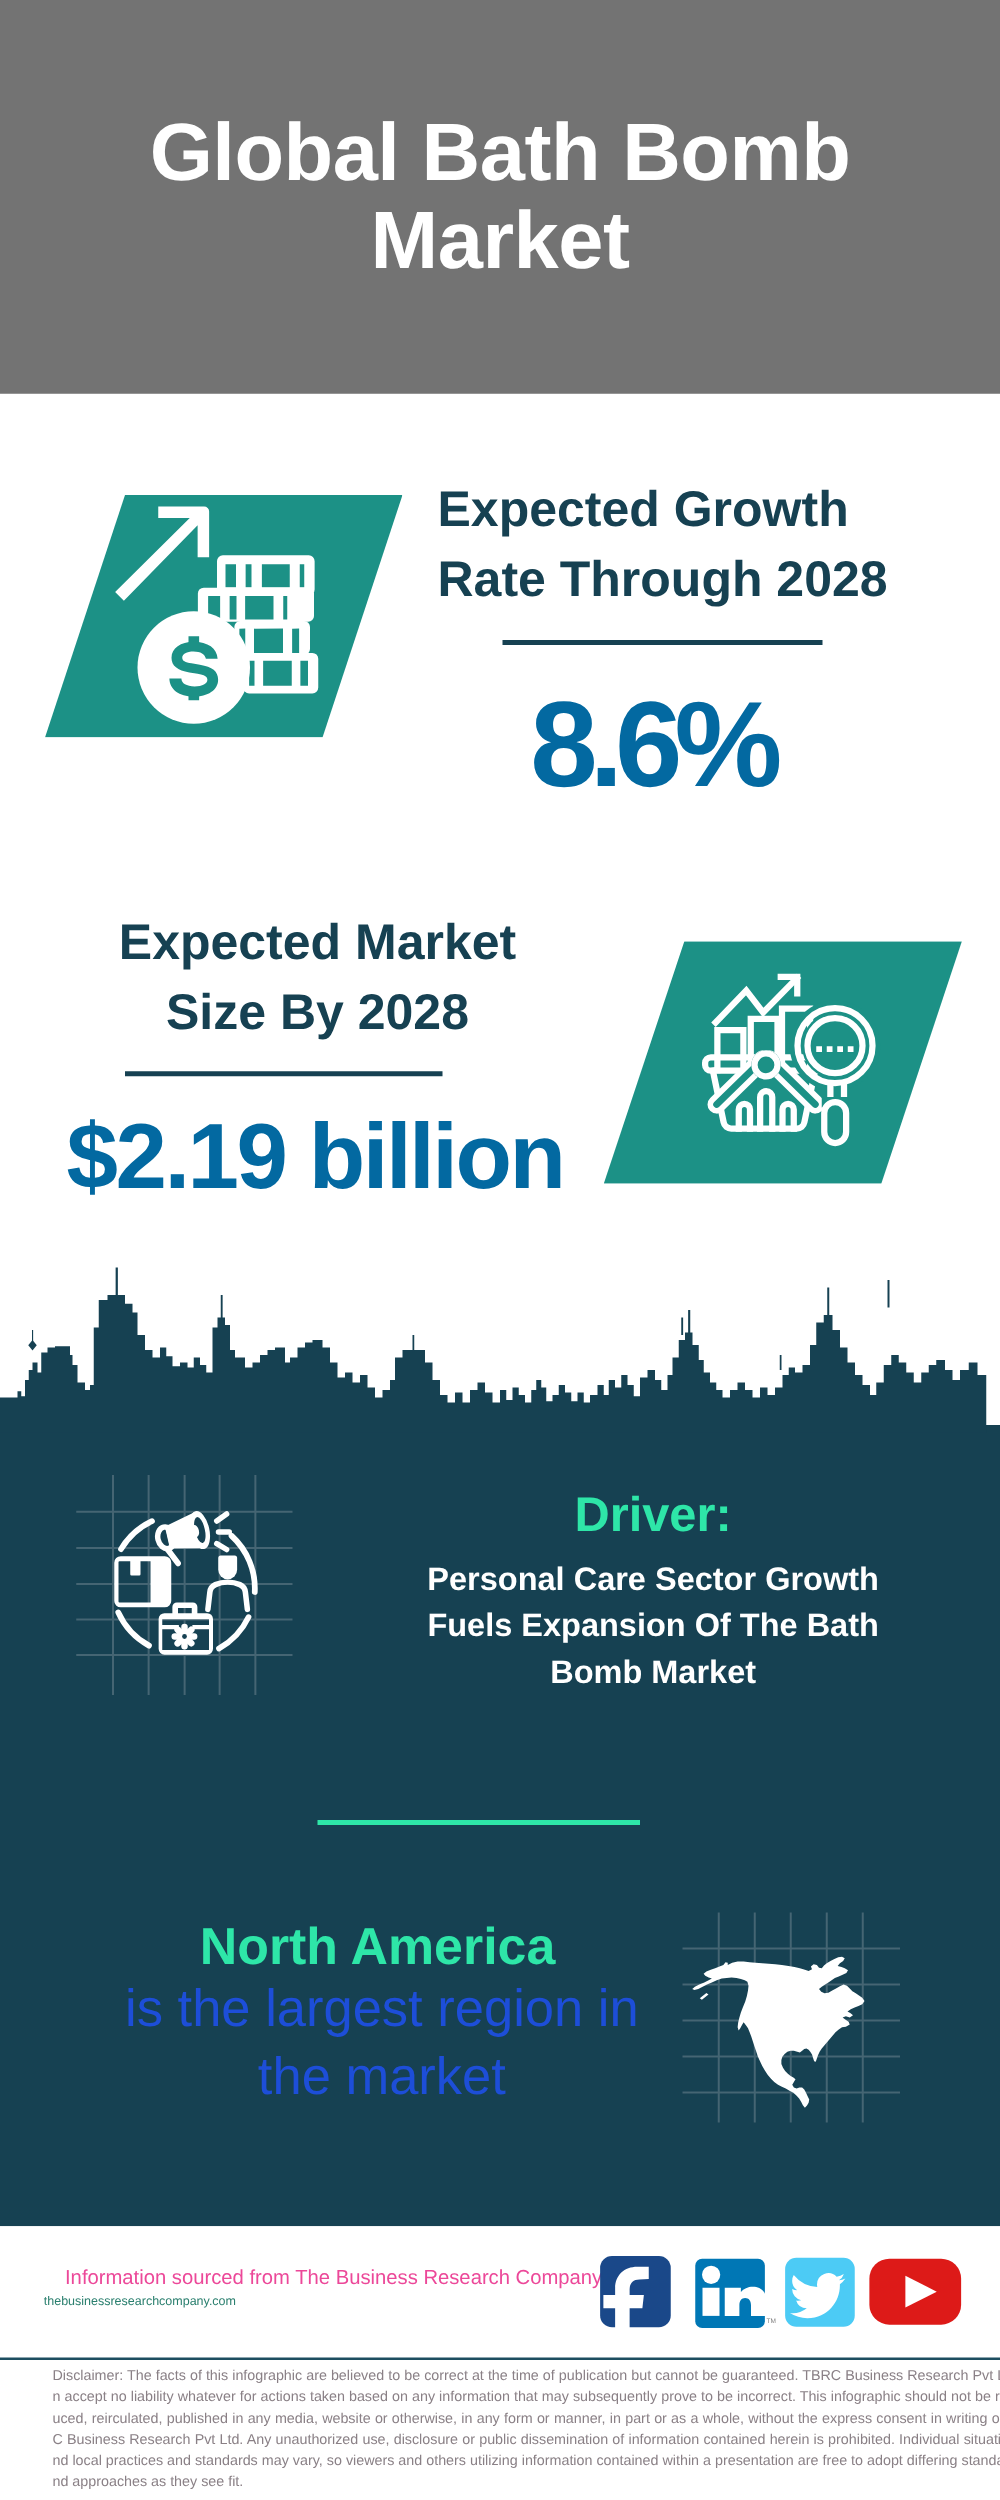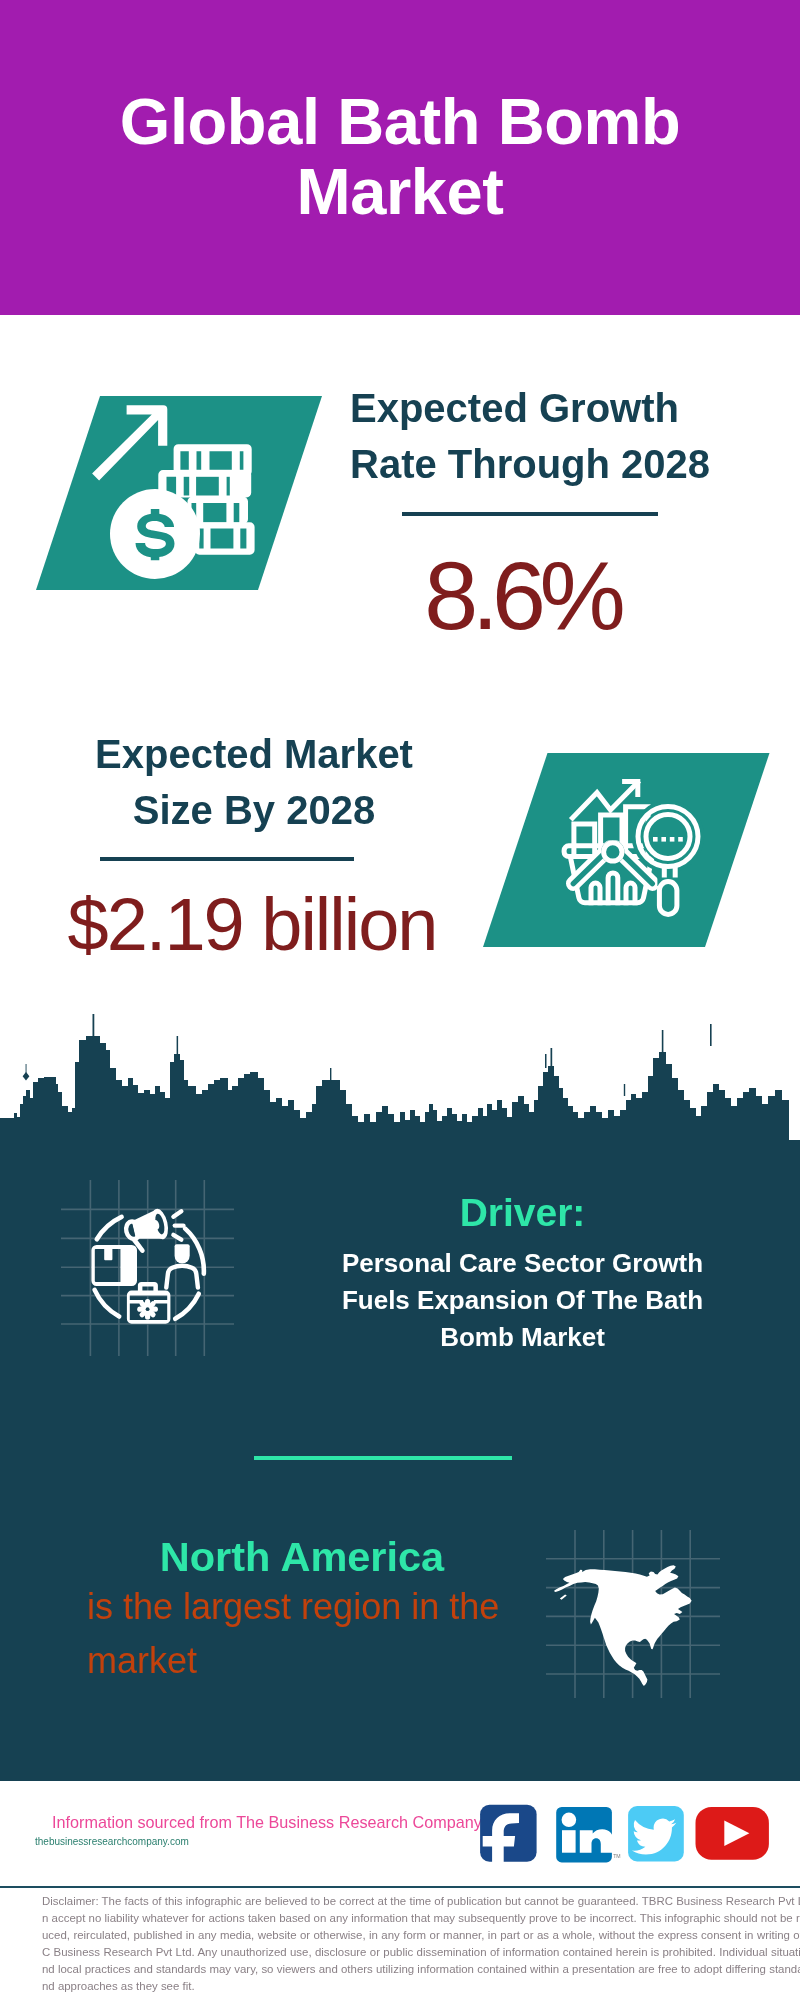--- a/index.html
+++ b/index.html
@@ -1,27 +1,27 @@
 <!DOCTYPE html>
 <html><head>
 <meta charset="utf-8">
 <style>
   html,body{margin:0;padding:0;}
   body{width:800px;height:2000px;background:#ffffff;font-family:"Liberation Sans",sans-serif;overflow:hidden;-webkit-font-smoothing:antialiased;}
   .page{position:relative;width:800px;height:2000px;overflow:hidden;}
 
   
-  .header{position:absolute;left:0;top:0;width:800px;height:315px;background:#a21caf;}
+  .header{position:absolute;left:0;top:0;width:800px;height:315px;background:#737373;}
   .header-title{position:absolute;left:116px;top:0;width:568px;text-align:center;color:#ffffff;
     font-size:65px;font-weight:bold;line-height:70px;letter-spacing:-0.4px;padding-top:87px;box-sizing:border-box;}
 
   
   .stat-label{color:#164152;font-size:40px;font-weight:bold;line-height:56px;letter-spacing:0px;}
   .stat-rule{height:4px;background:#164152;}
-  .stat-value{color:#7f1d1d;font-weight:normal;}
+  .stat-value{color:#0369a1;font-weight:bold;}
 
   #growth-text{position:absolute;left:350px;top:380px;width:370px;text-align:left;}
   #growth-rule{position:absolute;left:402px;top:512px;width:256px;}
   #growth-value{position:absolute;left:330px;top:547px;width:390px;text-align:center;font-size:97px;line-height:97px;letter-spacing:-6.5px;text-indent:-6.5px;}
 
   #size-text{position:absolute;left:74px;top:726px;width:360px;text-align:center;}
   #size-rule{position:absolute;left:100px;top:857px;width:254px;}
   #size-value{position:absolute;left:33px;top:888px;width:440px;text-align:center;font-size:74px;line-height:74px;letter-spacing:-2px;text-indent:-2px;}
 
   
@@ -36,22 +36,22 @@
   .darkband{position:absolute;left:0;top:1140px;width:800px;height:641px;background:#164152;}
 
   .driver-title{position:absolute;left:312px;top:1192px;width:421px;text-align:center;
       color:#2EE6A8;font-size:39px;font-weight:bold;line-height:42px;}
   .driver-text{position:absolute;left:312px;top:1245px;width:421px;text-align:center;
       color:#ffffff;font-size:26px;font-weight:bold;line-height:37px;letter-spacing:0px;}
   .mid-rule{position:absolute;left:254px;top:1456px;width:258px;height:4.3px;background:#2EE6A8;}
 
   .region-name{position:absolute;left:99px;top:1534px;width:406px;text-align:center;
       color:#2EE6A8;font-size:41.5px;font-weight:bold;line-height:46px;}
-  .region-text{position:absolute;left:87px;top:1580px;width:437px;text-align:left;
-      color:#c2410c;font-size:36px;font-weight:normal;line-height:54px;}
+  .region-text{position:absolute;left:87px;top:1580px;width:437px;text-align:center;
+      color:#1d4ed8;font-size:42px;font-weight:normal;line-height:54px;}
 
   
   .footer{position:absolute;left:0;top:1781px;width:800px;height:219px;background:#ffffff;}
   .footer-rule{position:absolute;left:0;top:1886px;width:800px;height:2.4px;background:#1d4e60;}
   .src-line1{position:absolute;left:52px;top:1813px;color:#ec4899;font-size:16.2px;}
   .src-line2{position:absolute;left:35px;top:1836px;color:#2A7F6E;font-size:10px;}
   .disclaimer{position:absolute;left:7px;top:1893px;width:787px;color:#8a8086;font-size:11.45px;line-height:16.9px;text-align:justify;word-break:break-all;margin-left:35px;}
 </style>
 </head>
 <body>

